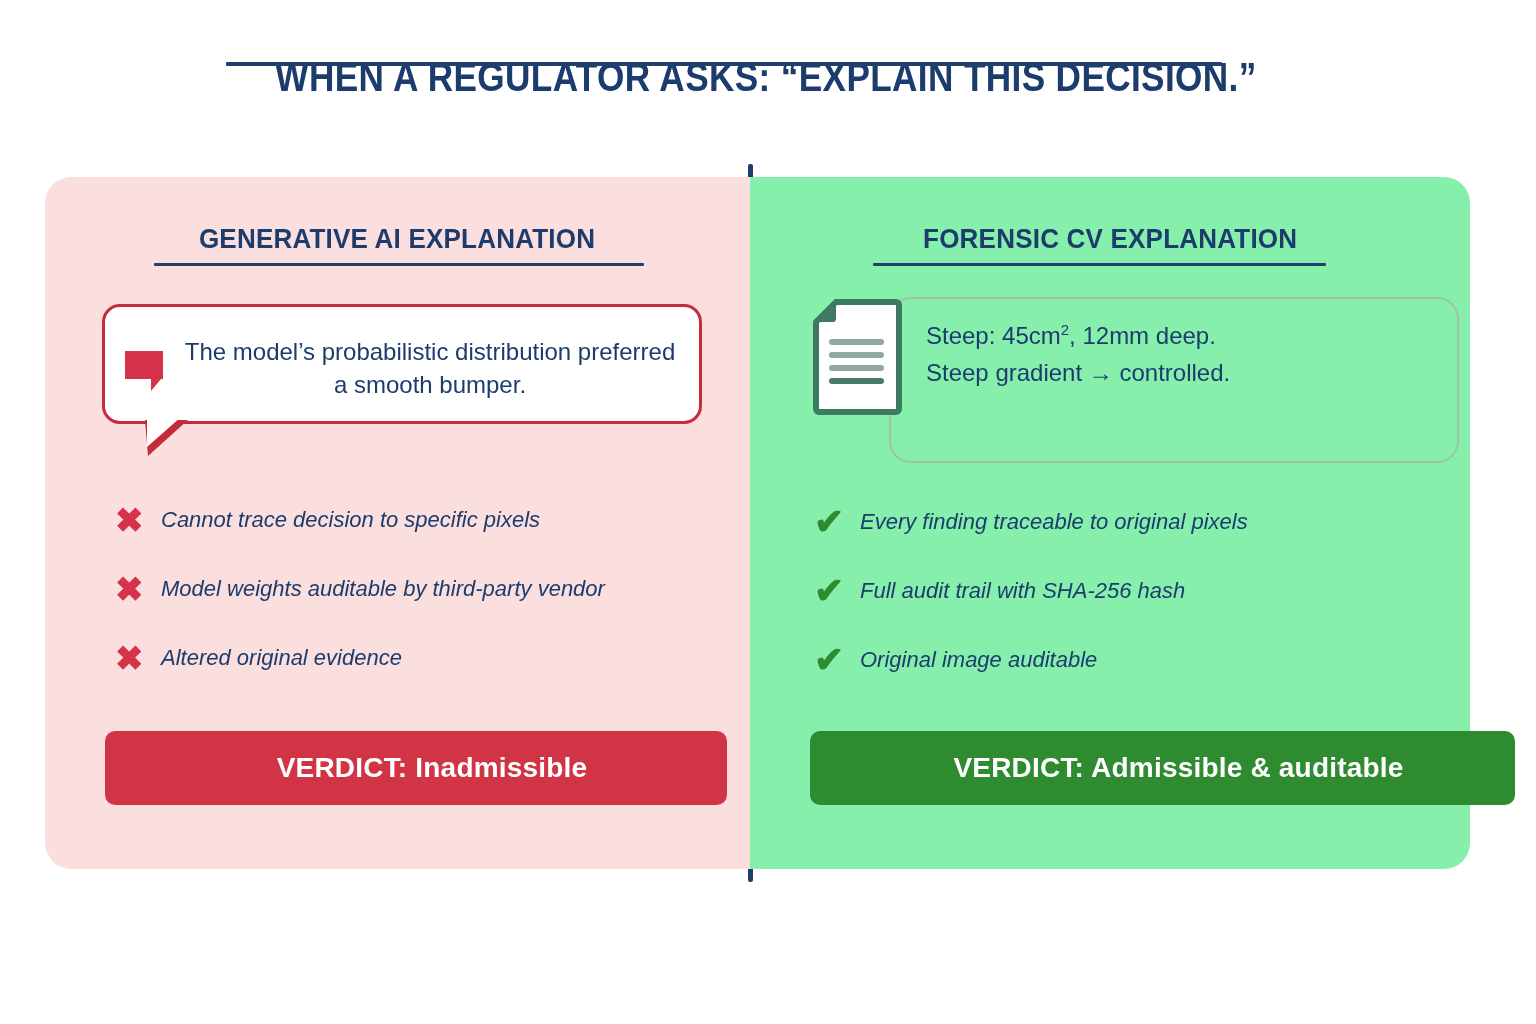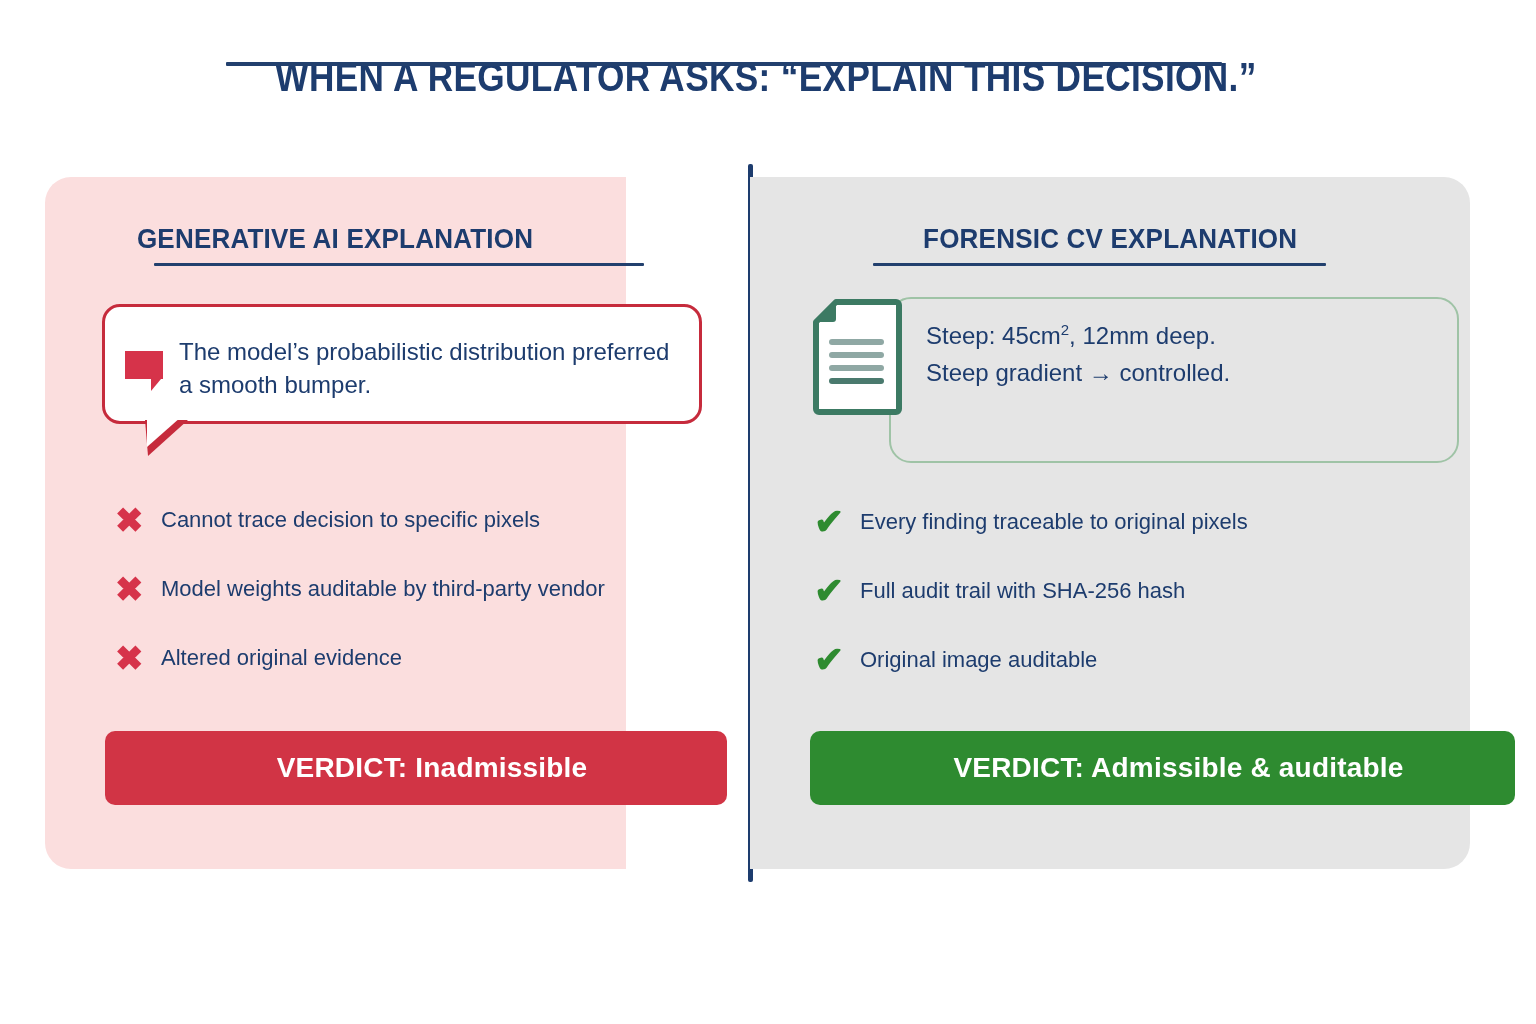--- a/index.html
+++ b/index.html
@@ -53,28 +53,28 @@
     height: 692px;
   }
   .panel {
     position: absolute;
     top: 0;
     height: 692px;
     box-sizing: border-box;
   }
   #panel-left {
     left: 0;
-    width: 581px;
+    width: 705px;
     background: #FBDEDE;
     border-radius: 26px 0 0 26px;
   }
   #panel-right {
     left: 705px;
     width: 720px;
-    background: #e5e5e5;
+    background: #86efac;
     border-radius: 0 26px 26px 0;
   }
   #center-divider {
     position: absolute;
     left: 748px;
     top: 164px;
     width: 5px;
     height: 718px;
     background: #1d3c6e;
     border-radius: 2px;
@@ -121,20 +121,21 @@
     top: 127px;
     width: 600px;
     height: 120px;
     background: #ffffff;
     border: 3px solid #C62B3C;
     border-radius: 18px;
     box-sizing: border-box;
     display: flex;
     align-items: center;
     padding: 8px 18px 0 20px;
+    text-align: center;
   }
   #speech-tail {
     position: absolute;
     left: 100px;
     top: 243px;
     width: 0;
     height: 0;
     border-left: 3px solid transparent;
     border-top: 36px solid #C62B3C;
     border-right: 40px solid transparent;
@@ -232,20 +233,21 @@
     line-height: 1;
     text-align: left;
   }
   .mark-x { color: #D6334A; }
   .mark-check { color: #2E8B30; font-size: 36px; }
   .bullet-text {
     font-size: 22px;
     color: #1d3c6e;
     font-weight: 500;
     white-space: nowrap;
+    font-style: italic;
   }
   #bullets-right { left: 64px; top: 310px; }
 
   
   .verdict {
     position: absolute;
     height: 74px;
     border-radius: 10px;
     display: flex;
     align-items: center;

